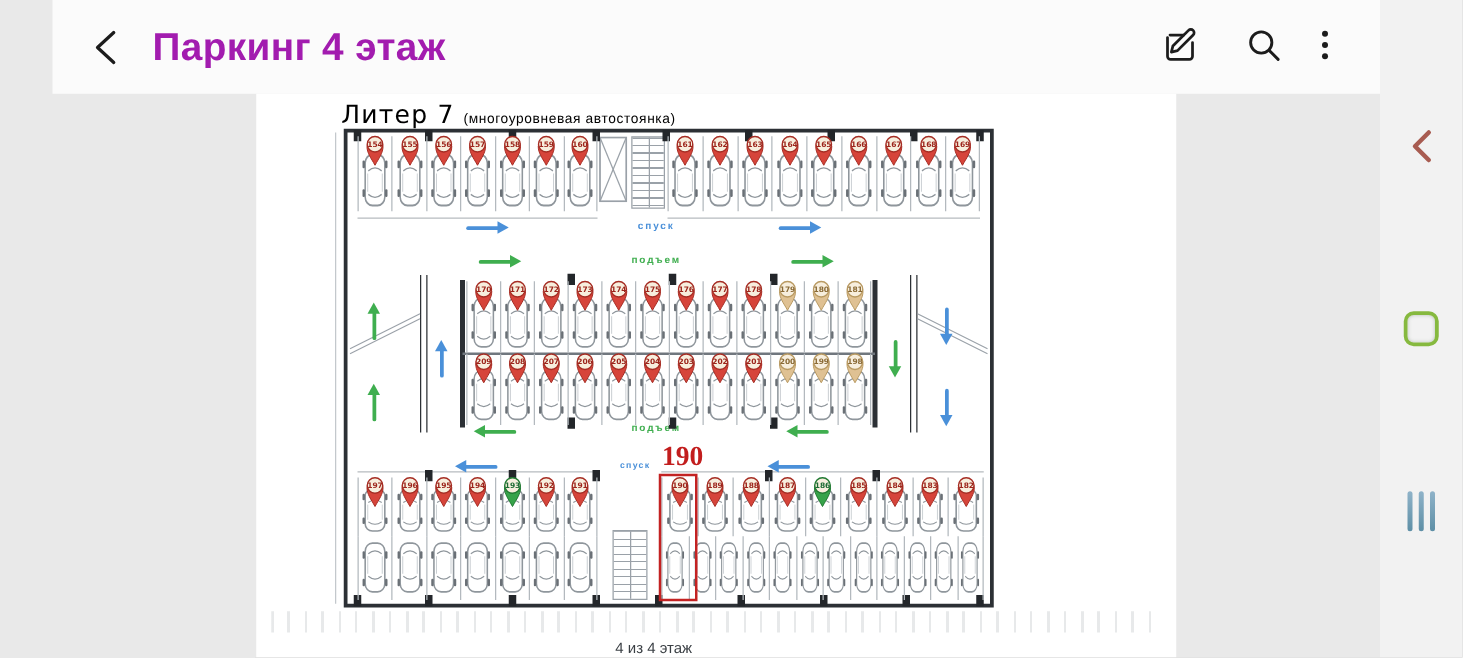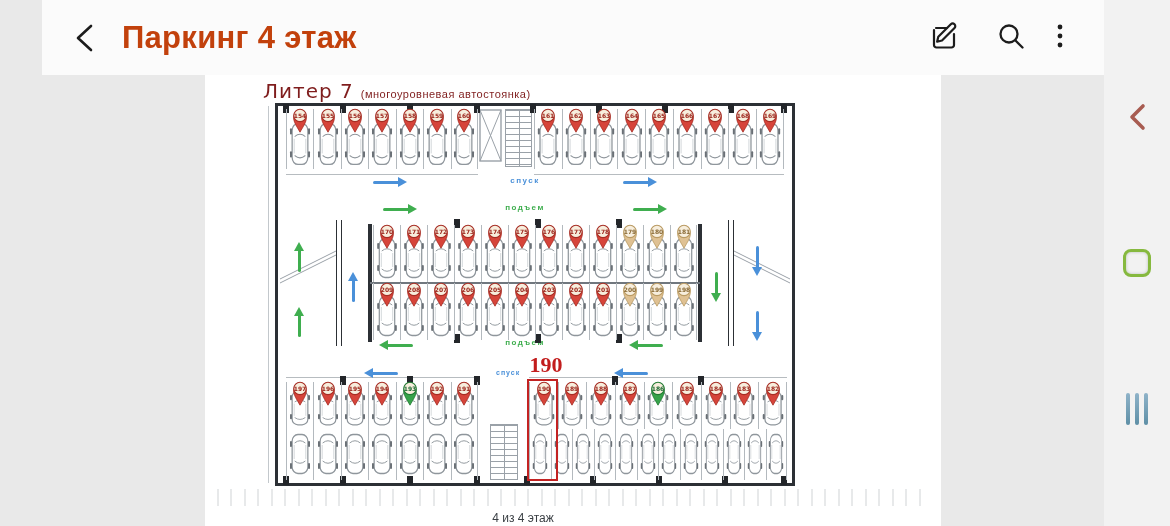--- a/index.html
+++ b/index.html
@@ -3,42 +3,42 @@
 <meta charset="utf-8">
 <style>
   html,body{margin:0;padding:0;background:#d7d7d7;}
   .screen{position:relative;width:1170px;height:526px;background:#e9e9e9;overflow:hidden;
           font-family:"Liberation Sans",sans-serif;}
 
   
   .header{position:absolute;left:42px;top:0;width:1062px;height:75px;background:#fbfbfb;
           display:flex;align-items:center;}
   .back-btn{margin-left:30px;width:26px;height:30px;border:none;background:none;padding:0;cursor:pointer;}
-  .app-title{font-size:31px;font-weight:700;color:#c2410c;margin-left:24px;letter-spacing:.3px;}
+  .app-title{font-size:31px;font-weight:700;color:#a21caf;margin-left:24px;letter-spacing:.3px;}
   .hact{position:absolute;top:14px;width:46px;height:46px;border:none;background:none;padding:0;cursor:pointer;}
   .hact.edit{left:880px}.hact.search{left:946px}.hact.kebab{left:995px}
 
   
   .nav-rail{position:absolute;left:1104px;top:0;width:66px;height:526px;background:#f2f2f2;}
   .rail-btn{position:absolute;left:0;width:66px;height:50px;border:none;background:none;padding:0;cursor:pointer;
             display:flex;align-items:center;justify-content:center;}
   .rail-back{top:92px}.rail-home{top:238px}.rail-recents{top:384px}
   .squircle{width:22px;height:22px;border:3.5px solid #86b93f;border-radius:8px;
             box-shadow:inset 0 0 3px rgba(120,140,120,.5);}
   .bars{display:flex;gap:5px;}
   .bars i{display:block;width:4px;height:32px;border-radius:2px;background:linear-gradient(#8fb3c9,#5e8fa6);}
 
   
   .panel{position:absolute;left:205px;top:75px;width:736px;height:451px;background:#ffffff;}
   .watermark{position:absolute;left:258px;top:118px;z-index:1;pointer-events:none;
              font-family:"DejaVu Sans",sans-serif;font-weight:700;font-size:300px;line-height:.95;
              letter-spacing:-14px;color:rgba(255,255,255,0.55);}
   .plan-layer{position:relative;z-index:2;width:100%;height:100%;}
 
-  .sheet-title{position:absolute;left:58px;top:4px;color:#7f1d1d;white-space:nowrap;}
+  .sheet-title{position:absolute;left:68px;top:4px;color:#000000;white-space:nowrap;}
   .sheet-title .big{font-size:20px;letter-spacing:1px;font-family:"DejaVu Sans",sans-serif;}
   .sheet-title .small{font-size:11px;margin-left:7px;letter-spacing:.5px;}
   .caption{position:absolute;left:238px;top:436px;width:160px;text-align:center;
            font-size:12px;color:#3a3f44;}
   .next-sheet-strip{position:absolute;left:12px;top:414px;width:712px;height:17px;opacity:.55;
      background:repeating-linear-gradient(to right,#d4d7d9 0 2px,transparent 2px 13px,#d4d7d9 13px 15px,transparent 15px 27px);}
 
   
   .plan{position:absolute;left:70px;top:28px;width:514px;height:377px;border:3px solid #2c3035;
         box-sizing:content-box;}

